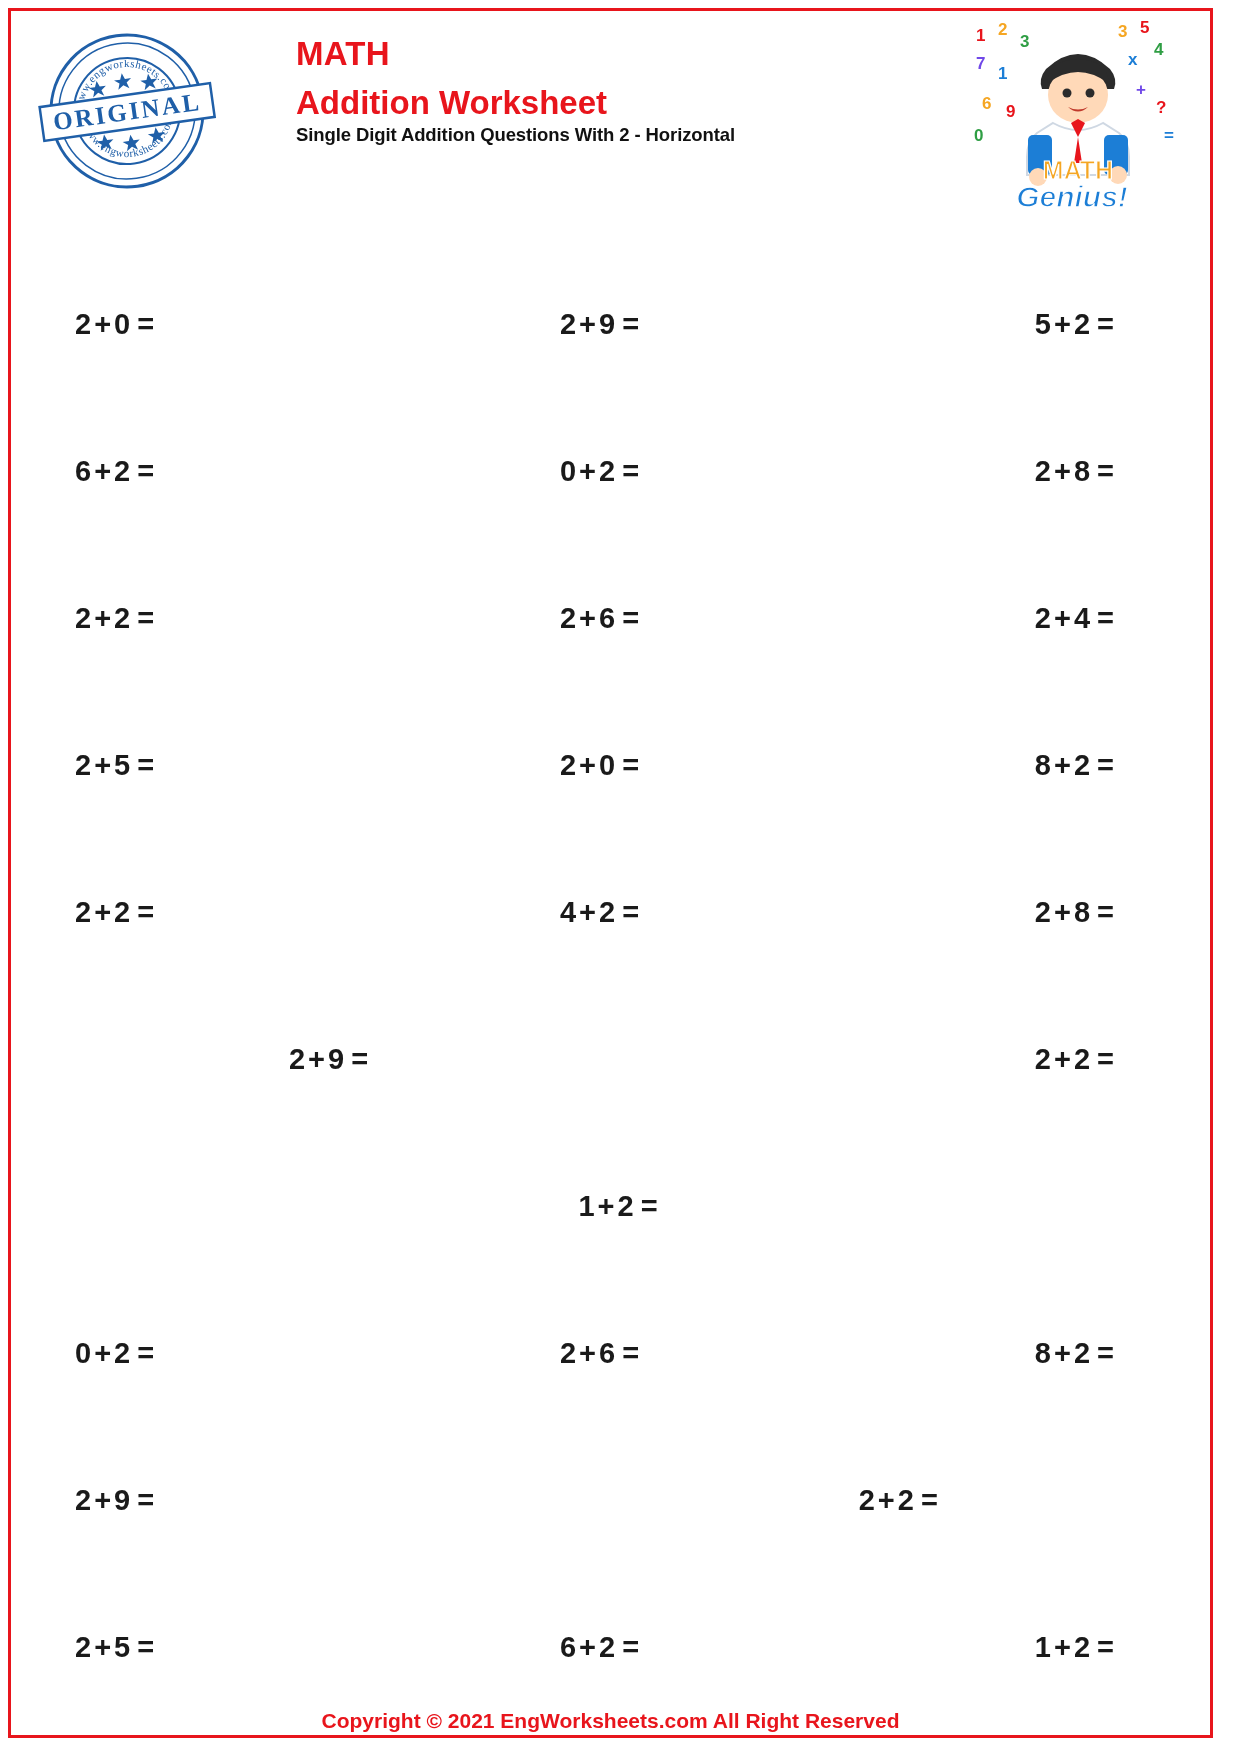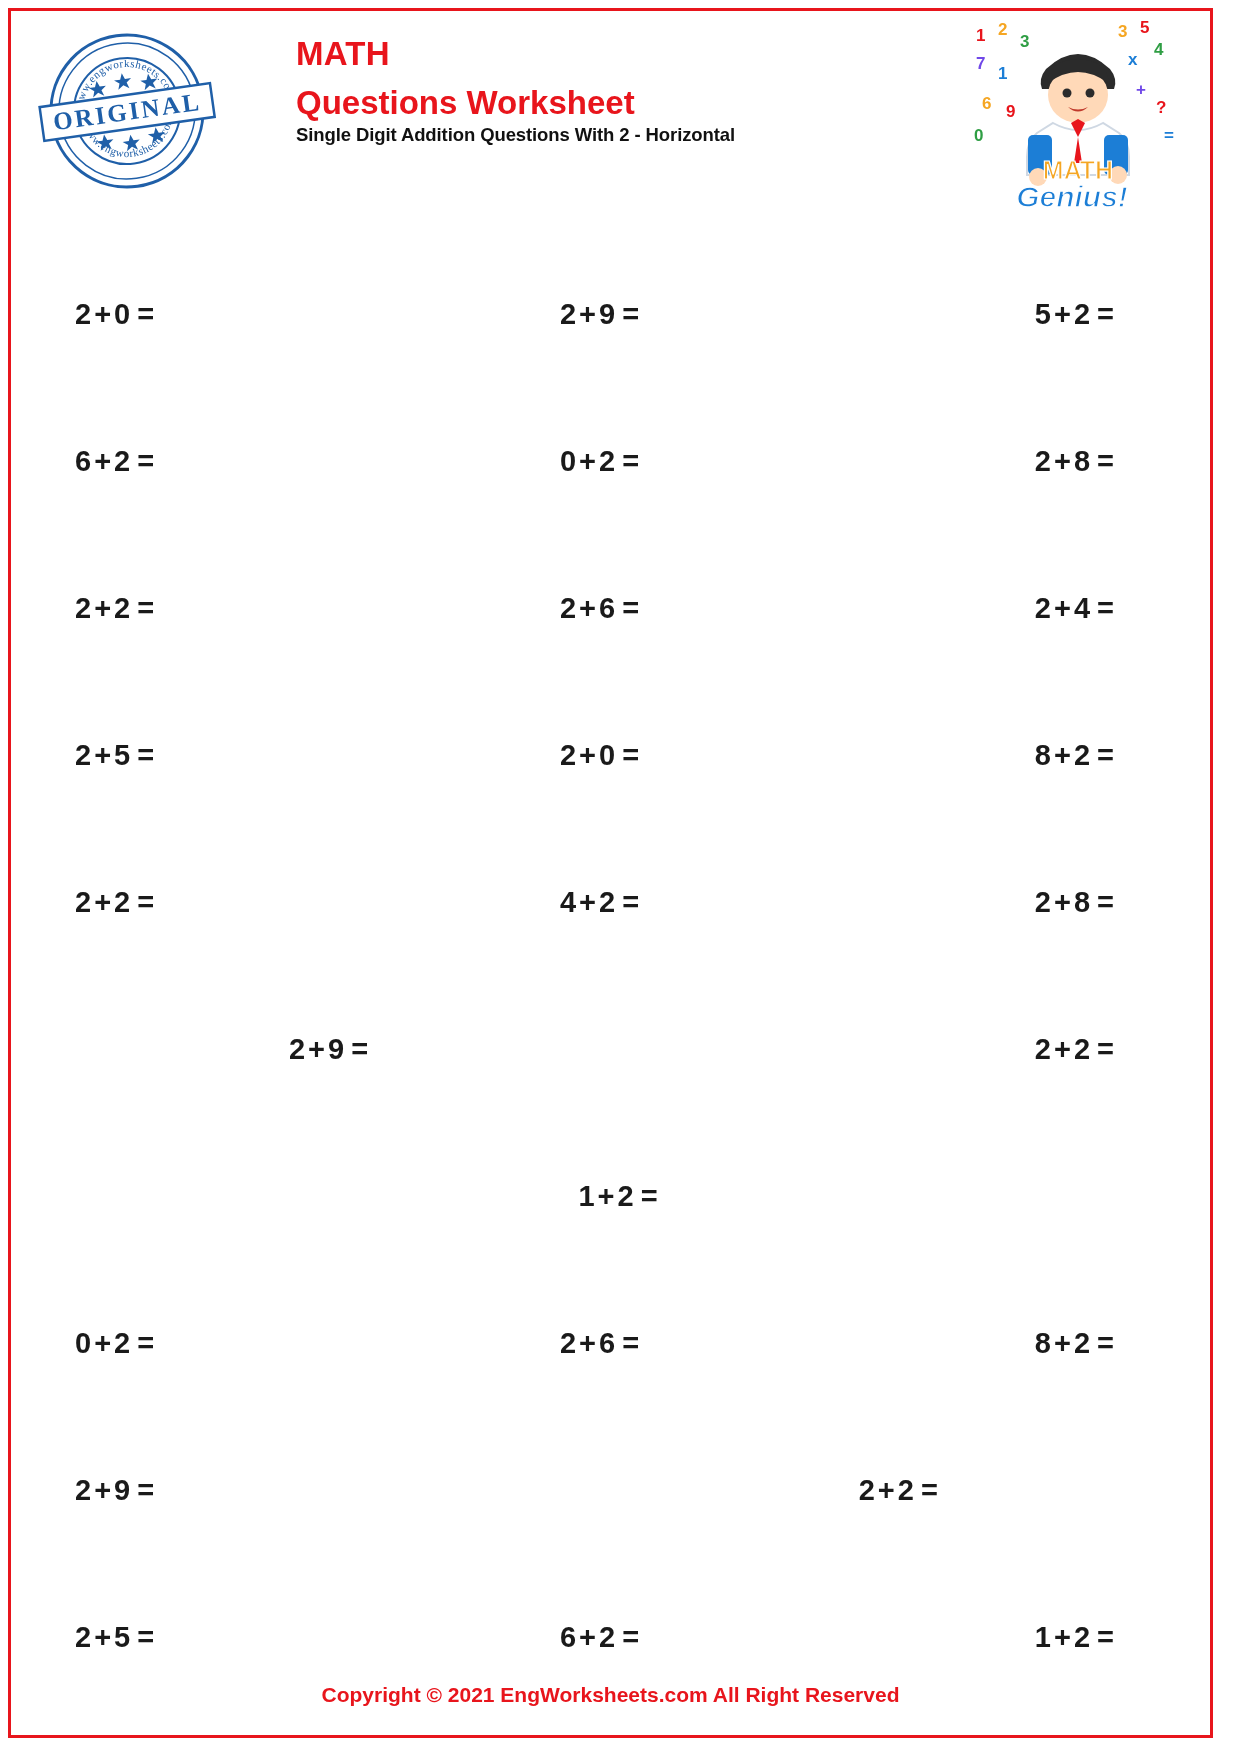--- a/index.html
+++ b/index.html
@@ -69,21 +69,21 @@
     right: 22px;
     top: 6px;
     width: 220px;
     height: 200px;
   }
 
   
   .grid {
     position: absolute;
     left: 0;
-    top: 230px;
+    top: 240px;
     width: 100%;
     padding: 0 40px 0 46px;
     box-sizing: border-box;
   }
   .row {
     display: flex;
     height: 147px;
     align-items: center;
   }
   .cell {
@@ -103,21 +103,21 @@
     letter-spacing: 1px;
   }
   .problem .op { padding: 0 2px; }
   .problem .eq { padding-left: 6px; }
 
   
   .footer {
     position: absolute;
     left: 0;
     right: 0;
-    bottom: 28px;
+    bottom: 2px;
     text-align: center;
     color: #e8151c;
     font-size: 21px;
     font-weight: bold;
   }
 </style>
 </head>
 <body>
 
 <div class="page">
@@ -147,21 +147,21 @@
             <polygon points="126,112 128.4,118 134.6,118 129.6,121.8 131.6,127.8 126,124 120.4,127.8 122.4,121.8 117.4,118 123.6,118"></polygon>
           </g>
           <rect x="14" y="76" width="172" height="34" fill="#ffffff" stroke="#1f5fa8" stroke-width="2.5"></rect>
           <text x="100" y="101" text-anchor="middle" font-family="Liberation Serif, serif" font-size="25" font-weight="bold" fill="#1f5fa8" letter-spacing="2.5">ORIGINAL</text>
         </g>
       </svg>
     </div>
 
     <div class="title-block">
       <div class="title-main">MATH</div>
-      <div class="title-sub">Questions Worksheet</div>
+      <div class="title-sub">Addition Worksheet</div>
       <div class="title-desc">Single Digit Addition Questions With 2 - Horizontal</div>
     </div>
 
     <div class="mascot">
       <svg width="220" height="200" viewBox="0 0 220 200">
         <g font-family="Liberation Sans, sans-serif" font-weight="bold" font-size="17">
           <text x="8" y="24" fill="#e8151c">1</text>
           <text x="30" y="18" fill="#f5a623">2</text>
           <text x="52" y="30" fill="#2f9e44">3</text>
           <text x="150" y="20" fill="#f5a623">3</text>

